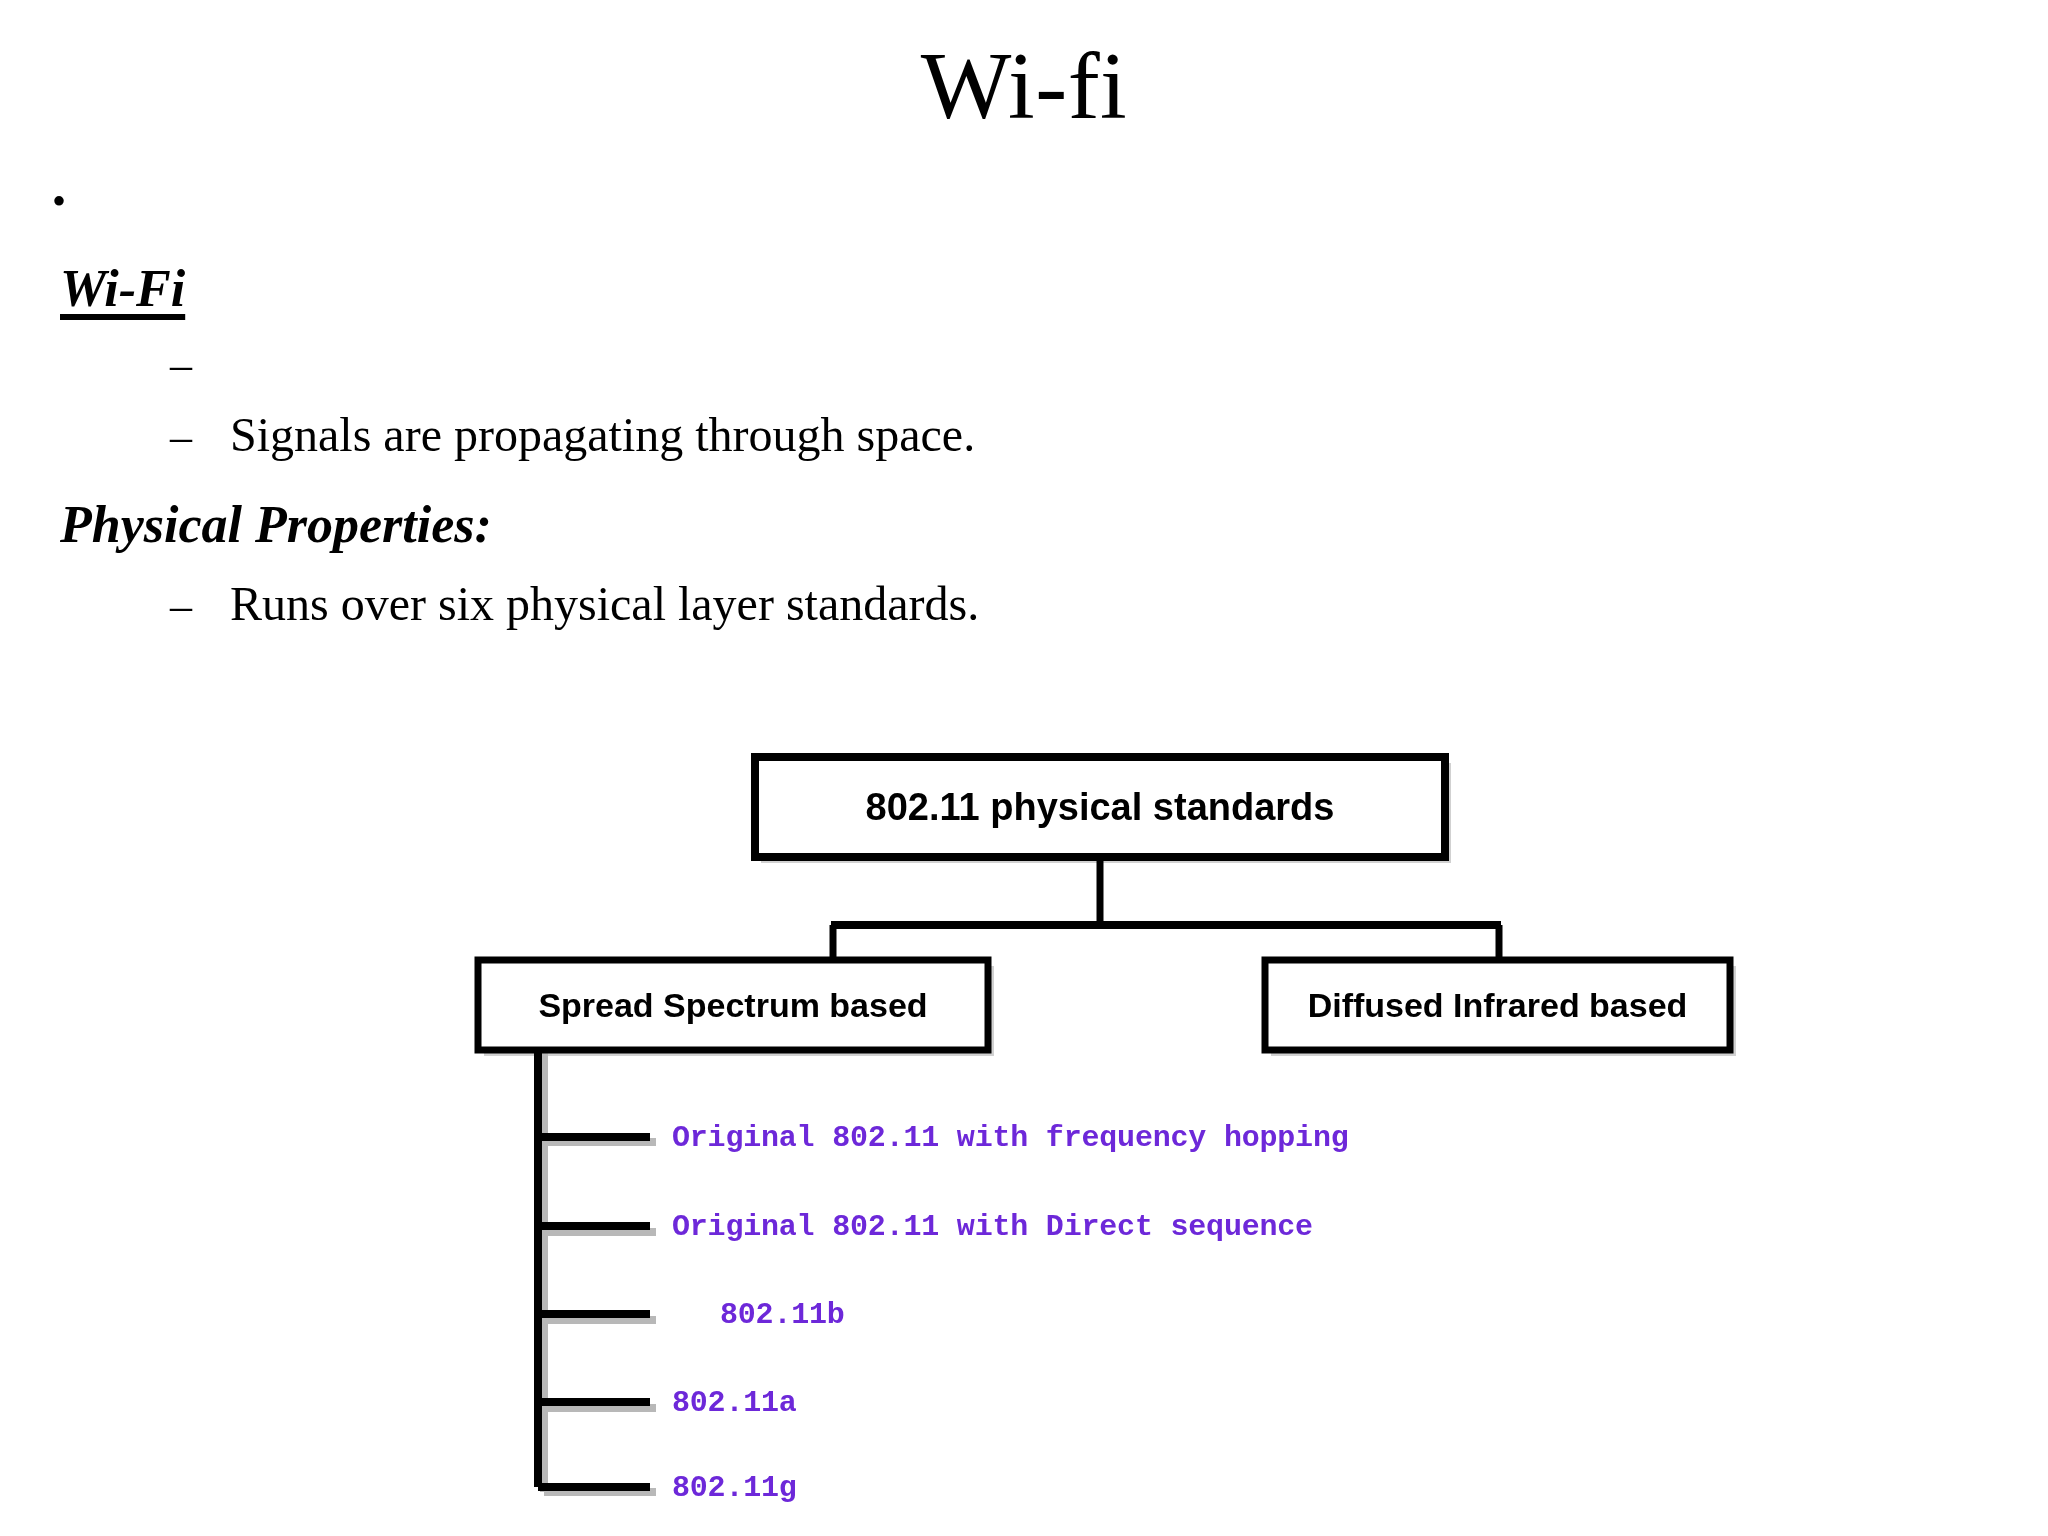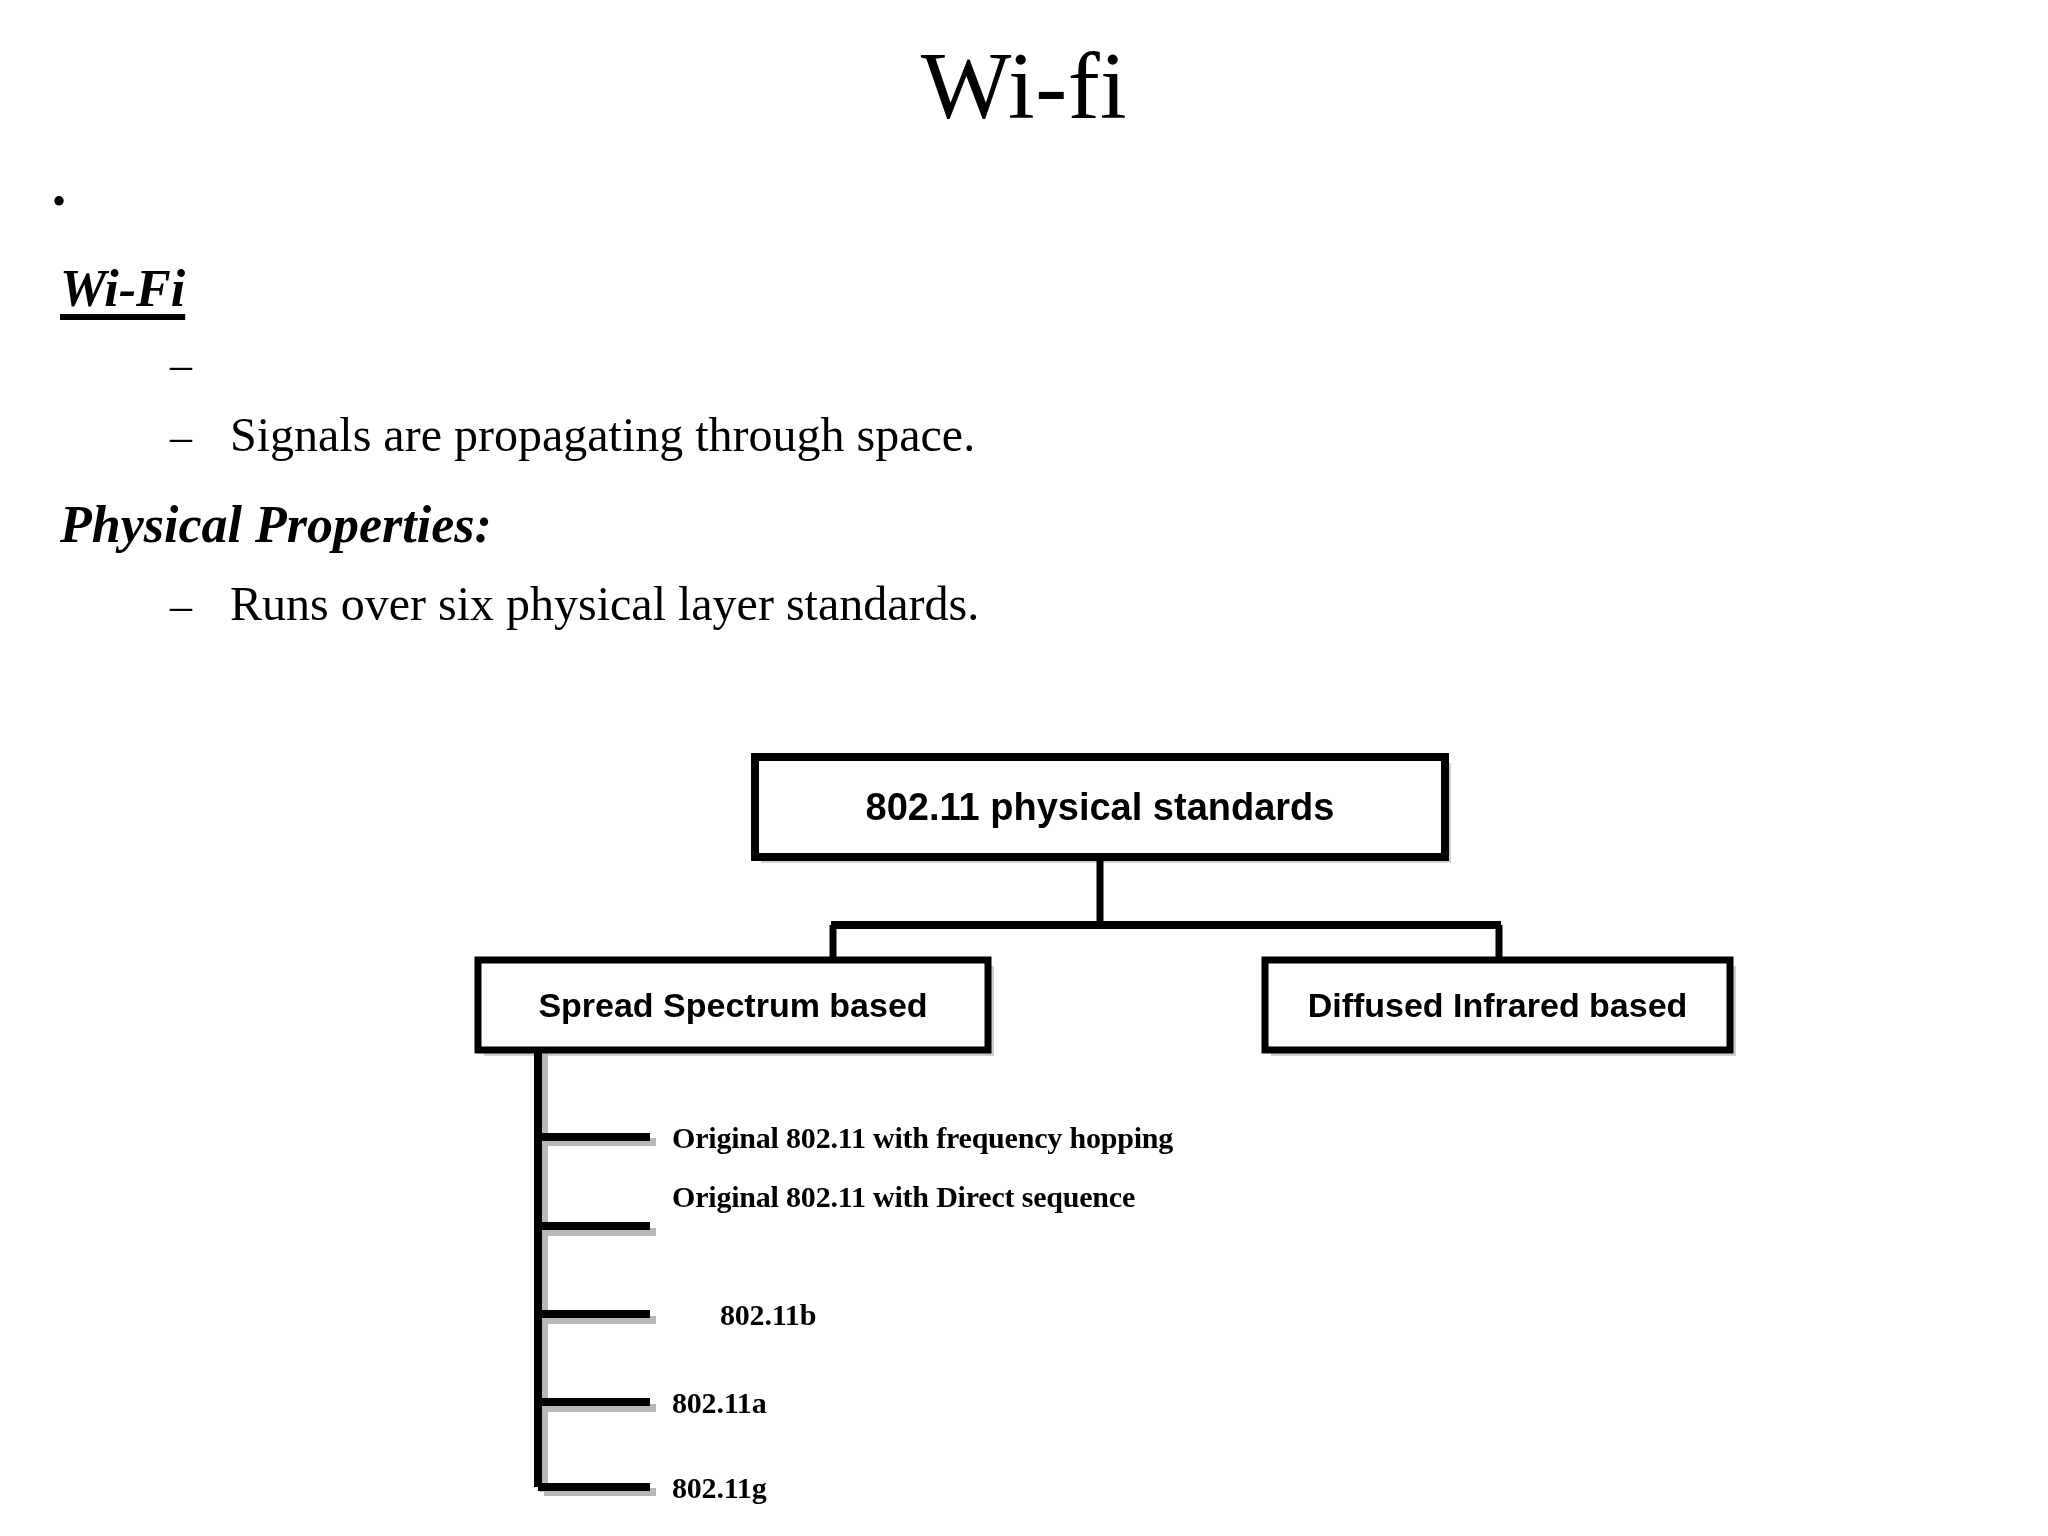--- a/index.html
+++ b/index.html
@@ -100,24 +100,24 @@
     align-items: center;
     justify-content: center;
     font-family: "Liberation Sans", "DejaVu Sans", sans-serif;
     font-weight: 700;
     color: #000;
     white-space: nowrap;
   }
 
   .dg-leaf-text {
     position: absolute;
-    font-family: Liberation Serif, serif;
+    font-family: Liberation Mono, monospace;
     font-weight: 700;
     font-size: 30px;
-    color: #000000;
+    color: #6d28d9;
     white-space: nowrap;
     letter-spacing: -0.2px;
   }
 </style>
 </head>
 <body>
 
 <div id="slide-title">Wi-fi</div>
 
 <div id="body-block">
@@ -193,21 +193,21 @@
   </svg>
 
   <div class="dg-box-text" style="left:755px; top:757px; width:690px; height:100px; font-size:38px;">802.11 physical standards</div>
 
   <div class="dg-box-text" style="left:478px; top:960px; width:510px; height:90px; font-size:34px;">Spread Spectrum based</div>
 
   <div class="dg-box-text" style="left:1265px; top:960px; width:465px; height:90px; font-size:34px;">Diffused Infrared based</div>
 
   <div class="dg-leaf-text" style="left:672px; top:1121px;">Original 802.11 with frequency hopping</div>
 
-  <div class="dg-leaf-text" style="left:672px; top:1180px;">Original 802.11 with Direct sequence</div>
+  <div class="dg-leaf-text" style="left:672px; top:1210px;">Original 802.11 with Direct sequence</div>
 
   <div class="dg-leaf-text" style="left:672px; top:1298px;margin-left:48px;">802.11b</div>
 
   <div class="dg-leaf-text" style="left:672px; top:1386px;">802.11a</div>
 
   <div class="dg-leaf-text" style="left:672px; top:1471px;">802.11g</div>
 
 </div>
 
 </body></html>

